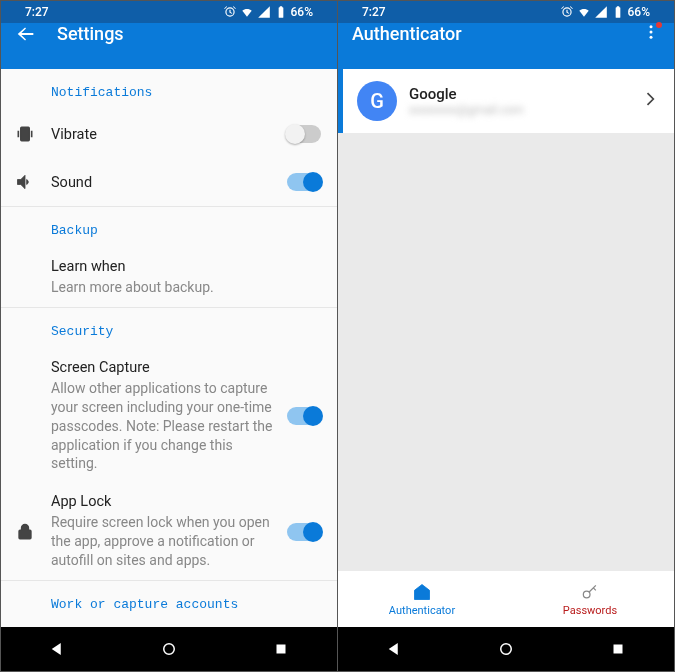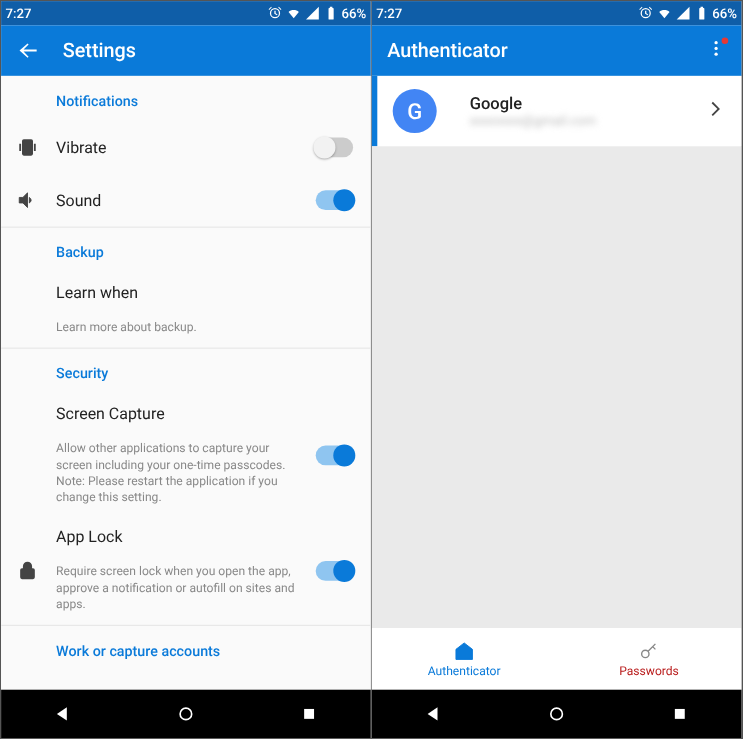--- a/index.html
+++ b/index.html
@@ -1,50 +1,50 @@
 <!DOCTYPE html>
 <html><head>
 <meta charset="utf-8">
 <style>
   * { box-sizing: border-box; margin: 0; padding: 0; font-family: Roboto, -apple-system, sans-serif; }
   body { background: #555; display: flex; gap: 1px; padding:1px;}
   .phone { width: 337px; height: 670px; background: #fff; display: flex; flex-direction: column; position: relative; }
-  .status-bar { height: 22px; background: #0f5ea8; color: #fff; display: flex; align-items: center; justify-content: space-between; padding: 0 4px; font-size: 12px; font-weight:500;}
+  .status-bar { height: 22px; background: #0f5ea8; color: #fff; display: flex; align-items: center; justify-content: space-between; padding: 0 24px; font-size: 12px; font-weight:500;}
   .status-left { display: flex; align-items: center; gap: 6px; }
   .status-right { display: flex; align-items: center; gap: 3px; }
   .status-right svg { width: 14px; height: 14px; fill: #fff; }
-  .app-bar { height: 46px; background: #0a7ad9; color: #fff; display: flex; align-items: center; padding: 0 14px; }
+  .app-bar { height: 46px; background: #0a7ad9; color: #fff; display: flex; align-items: flex-start; padding: 0 14px; }
   .app-bar .title { font-size: 18px; font-weight: 500; margin-left: 20px; }
   .back-arrow { width:22px; height:22px; fill:#fff; }
   .content { flex: 1; overflow-y: hidden; background: #fafafa; }
-  .section-header { color: #0a7ad9; font-size: 13px; font-weight: 500; padding: 16px 16px 10px 50px; }
+  .section-header { color: #0a7ad9; font-size: 13px; font-weight: 500; padding: 16px 16px 10px 50px; font-family: Liberation Mono, monospace; }
   .row { display: flex; align-items: center; padding: 10px 16px 10px 14px; min-height:48px; }
   .row-icon { width: 36px; display:flex; justify-content:flex-start;}
   .row-icon svg { width: 20px; height: 20px; fill:#444; stroke:#444;}
   .row-body { flex: 1; }
   .row-title { font-size: 14.5px; color: #222; }
-  .row-sub { font-size: 11px; color: #888; line-height:1.35; margin-top:16px;}
+  .row-sub { font-size: 14px; color: #888; line-height:1.35; margin-top:3px;}
   .row-ctrl { margin-left: 8px; }
   .toggle { width: 34px; height: 18px; border-radius: 10px; position: relative; }
   .toggle .knob { width: 20px; height: 20px; border-radius: 50%; position: absolute; top: -1px; }
   .toggle.on { background: #8fc5f0; }
   .toggle.on .knob { right: -2px; background: #0a7ad9; }
   .toggle.off { background: #ccc; }
   .toggle.off .knob { left: -2px; background: #f2f2f2; box-shadow:0 1px 2px rgba(0,0,0,.3);}
   .divider { height: 1px; background: #e6e6e6; }
   .nav-bar { height: 44px; background: #000; display: flex; align-items: center; justify-content: space-around; }
   .nav-bar svg { width: 18px; height: 18px; fill: #fff; }
 
   
   .menu-dots { margin-left:auto; position:relative;}
   .menu-dots svg{width:18px;height:18px;fill:#fff;}
   .red-dot{position:absolute;top:-1px;right:-2px;width:6px;height:6px;background:#e53935;border-radius:50%;}
   .account-row { background:#fff; display:flex; align-items:center; padding:12px 14px; border-left:5px solid #0a7ad9;}
   .avatar { width:40px; height:40px; border-radius:50%; background:#4285f4; color:#fff; display:flex; align-items:center; justify-content:center; font-size:20px; font-weight:500;}
-  .acct-body{flex:1; margin-left:30px;}
+  .acct-body{flex:1; margin-left:12px;}
   .acct-title{font-size:15px;font-weight:500;color:#222;}
   .acct-sub{font-size:12px;color:#bbb;filter:blur(3px);}
   .chevron svg{width:20px;height:20px;stroke:#444;fill:none;stroke-width:2;}
   .right-content{flex:1;background:#eaeaea;}
   .bottom-tabs{height:56px;background:#fff;display:flex;}
   .tab{flex:1;display:flex;flex-direction:column;align-items:center;justify-content:center;gap:2px;}
   .tab svg{width:20px;height:20px;}
   .tab.active{color:#0a7ad9;}
   .tab.active svg{fill:#0a7ad9;stroke:#0a7ad9;}
   .tab.inactive{color:#b91c1c;}

